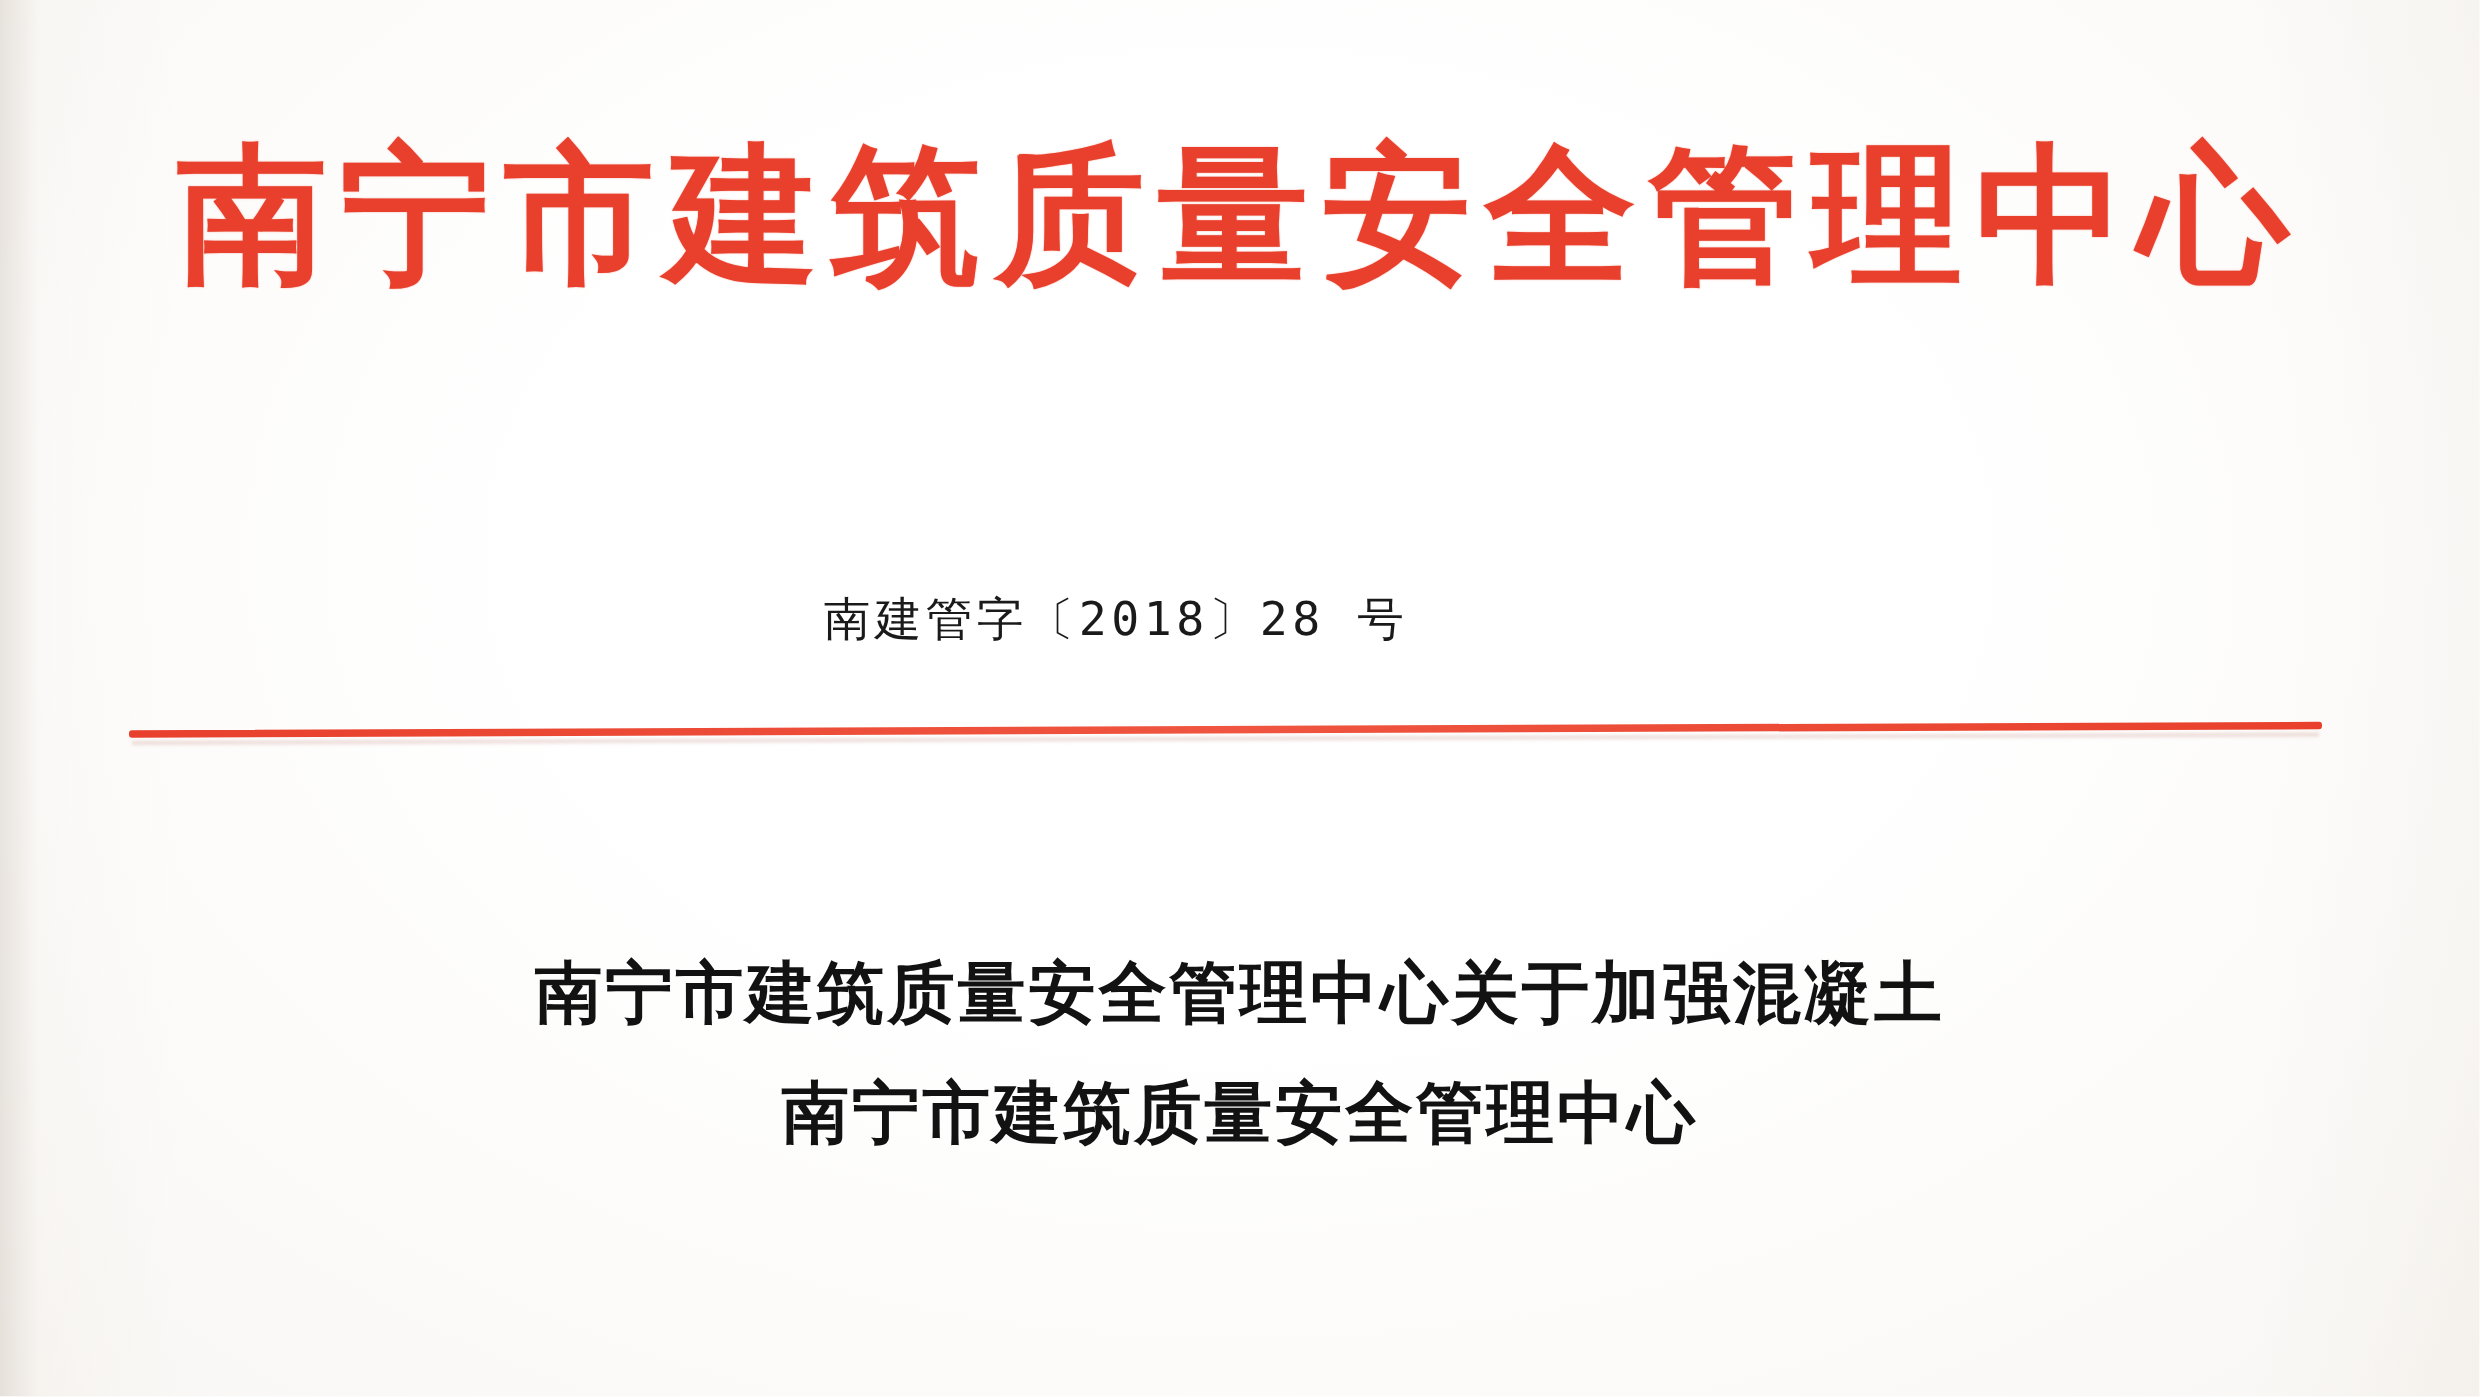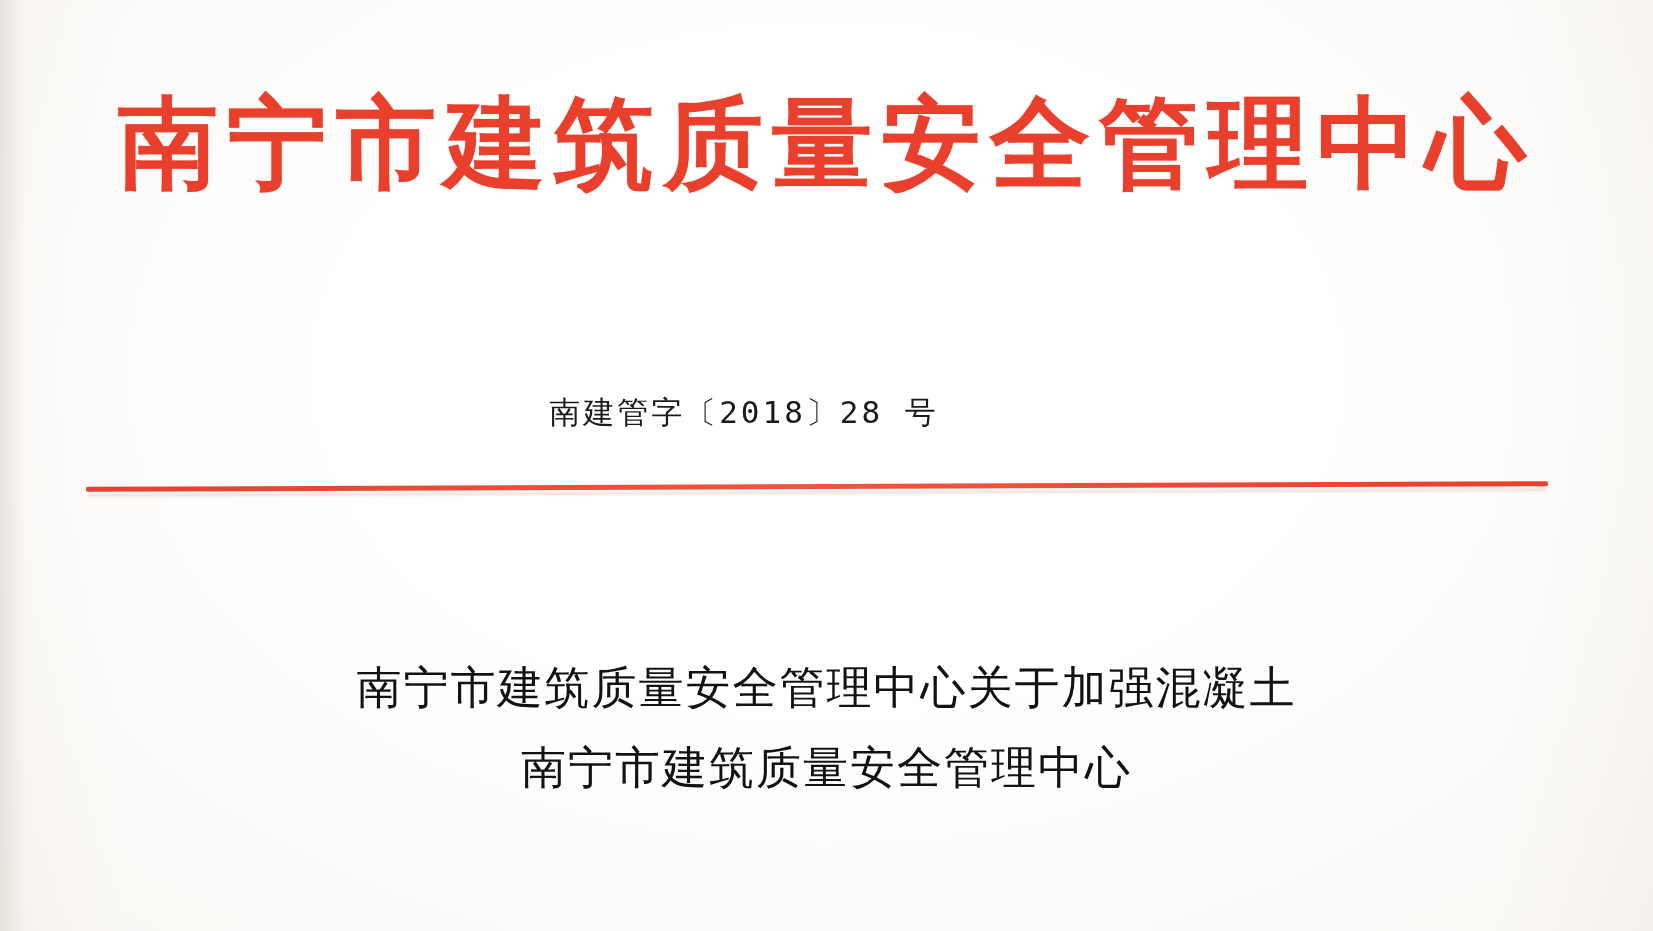--- a/index.html
+++ b/index.html
@@ -87,27 +87,27 @@
     top: 491px;
     width: 1458px;
     height: 3px;
     background: rgba(210, 170, 160, 0.35);
     filter: blur(1.2px);
     transform: rotate(-0.22deg);
   }
 
   .doc-title {
     position: absolute;
-    top: 648px;
+    top: 622px;
     left: 0;
     width: 1653px;
     text-align: center;
     color: #121212;
     font-family: "DejaVu Serif", serif;
-    font-weight: normal;
+    font-weight: bold;
     font-size: 45px;
     line-height: 80px;
     letter-spacing: 2px;
   }
   .doc-title .line {
     display: block;
     white-space: nowrap;
   }
 </style>
 </head>

